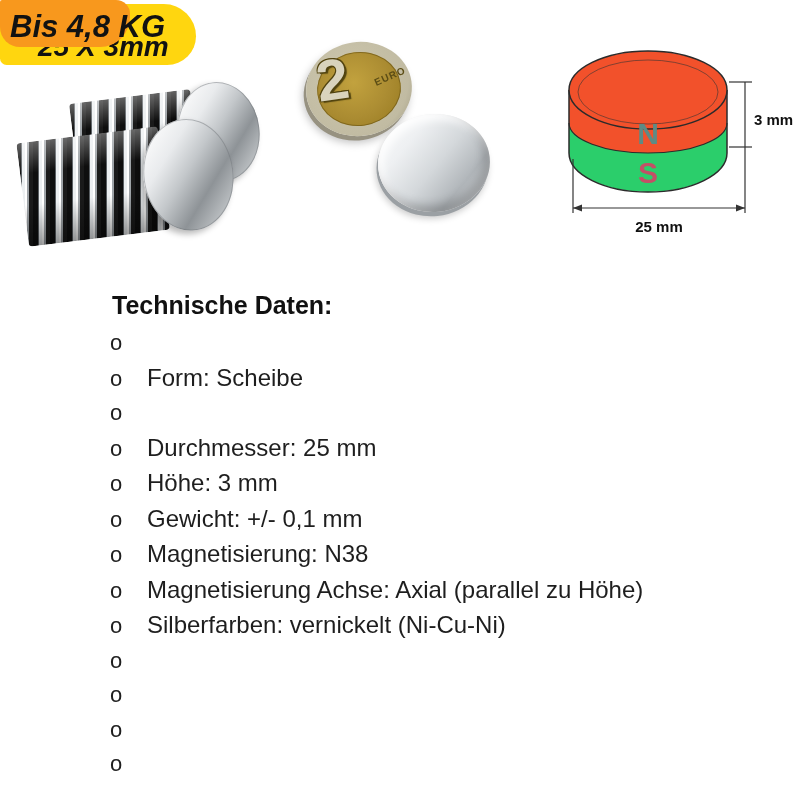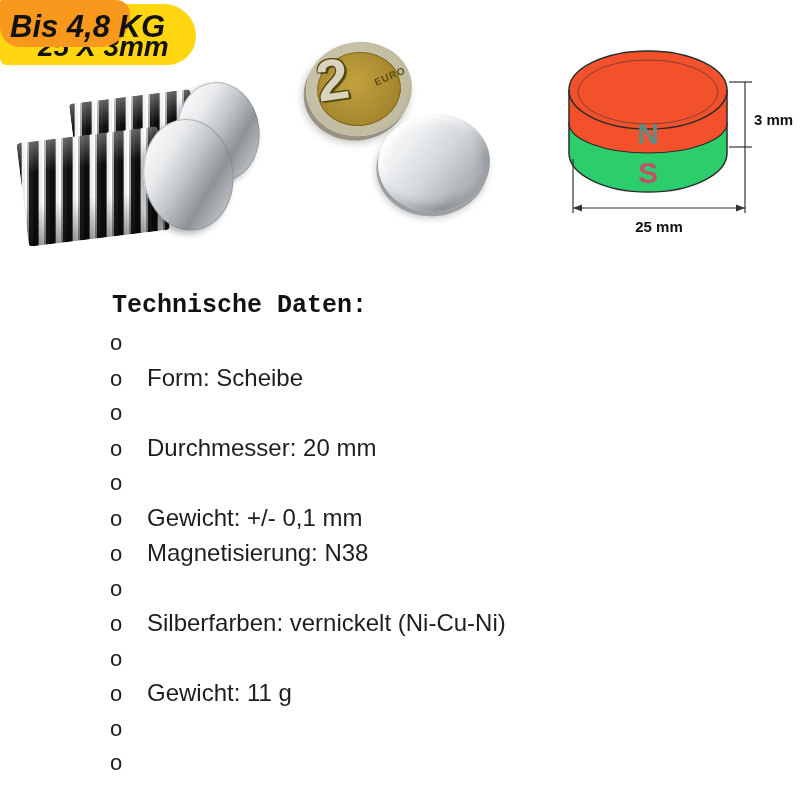--- a/index.html
+++ b/index.html
@@ -79,21 +79,21 @@
   }
 
   
   .diagram{position:absolute;left:553px;top:35px;width:245px;height:205px;}
   .diagram text{font-family:"Liberation Sans",sans-serif;}
   .pole-label{font-size:30px;font-weight:bold;text-anchor:middle;}
   .dim-label{font-size:15px;font-weight:bold;fill:#111111;}
 
   
   .tech{position:absolute;left:110px;top:291px;width:640px;color:#1e1e1e;}
-  .tech-heading{margin:0 0 11px 2px;font-size:25px;font-weight:bold;color:#111111;font-family:Liberation Mono, monospace;}
+  .tech-heading{margin:0 0 11px 2px;font-size:25px;font-weight:bold;color:#111111;}
   .tech-list{list-style:none;margin:0;padding:0;}
   .tech-item{display:flex;align-items:baseline;font-size:24px;line-height:24px;margin-bottom:10.5px;white-space:nowrap;}
   .tech-bullet{display:inline-block;width:37px;flex:0 0 37px;font-size:22px;}
 </style>
 </head>
 <body>
 
 <div class="canvas">
 
   <div class="badge badge-yellow">
@@ -163,46 +163,47 @@
         </li>
       <li class="tech-item">
           <span class="tech-bullet">o</span>
           <span>Form: Scheibe</span>
         </li>
       <li class="tech-item">
           <span class="tech-bullet">o</span>
         </li>
       <li class="tech-item">
           <span class="tech-bullet">o</span>
-          <span>Durchmesser: 20 mm</span>
-        </li>
-      <li class="tech-item">
-          <span class="tech-bullet">o</span>
+          <span>Durchmesser: 25 mm</span>
+        </li>
+      <li class="tech-item">
+          <span class="tech-bullet">o</span>
+          <span>Höhe: 3 mm</span>
         </li>
       <li class="tech-item">
           <span class="tech-bullet">o</span>
           <span>Gewicht: +/- 0,1 mm</span>
         </li>
       <li class="tech-item">
           <span class="tech-bullet">o</span>
           <span>Magnetisierung: N38</span>
         </li>
       <li class="tech-item">
           <span class="tech-bullet">o</span>
+          <span>Magnetisierung Achse: Axial (parallel zu Höhe)</span>
         </li>
       <li class="tech-item">
           <span class="tech-bullet">o</span>
           <span>Silberfarben: vernickelt (Ni-Cu-Ni)</span>
         </li>
       <li class="tech-item">
           <span class="tech-bullet">o</span>
         </li>
       <li class="tech-item">
           <span class="tech-bullet">o</span>
-          <span>Gewicht: 11 g</span>
         </li>
       <li class="tech-item">
           <span class="tech-bullet">o</span>
         </li>
       <li class="tech-item">
           <span class="tech-bullet">o</span>
         </li>
     </ul>
   </div>
 

